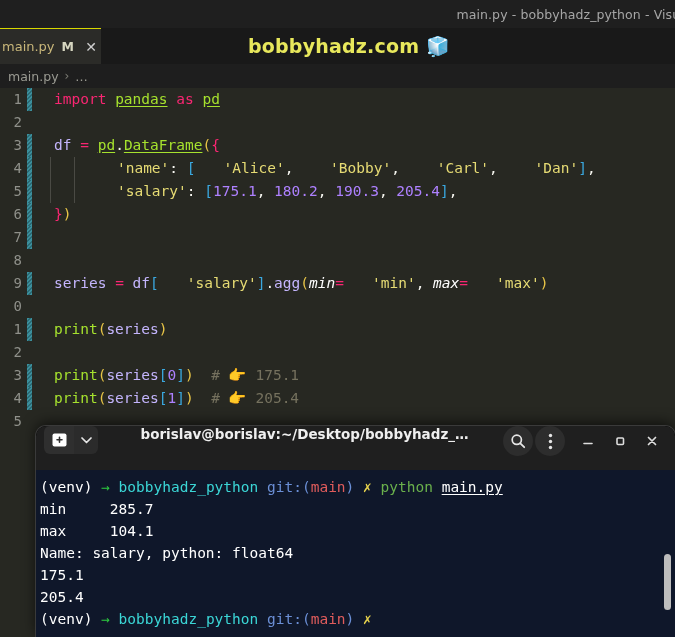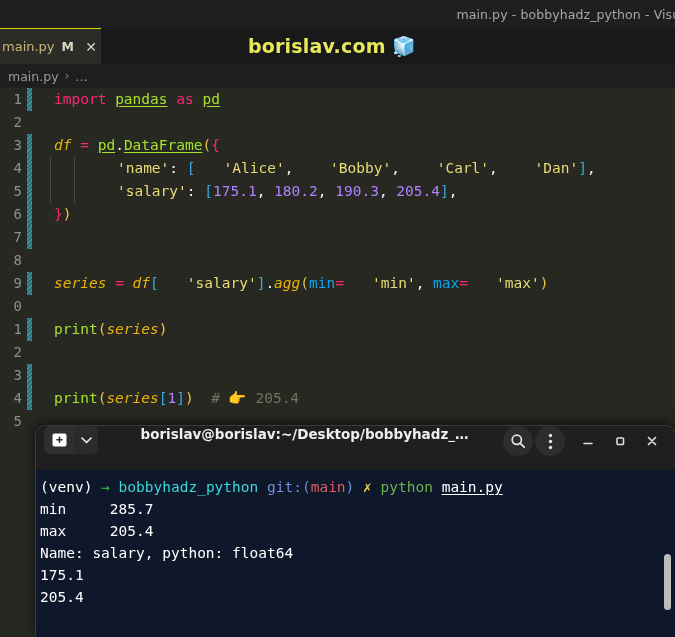--- a/index.html
+++ b/index.html
@@ -84,28 +84,28 @@
     line-height: 23px; white-space: pre; color: #f8f8f2;
   }
   .indent-guides { position: absolute; left: 0; top: 0; }
   .iguide { position: absolute; width: 1px; background: #4a4a44; }
 
   
   .t-kw     { color: #f92672; }
   .t-mod    { color: #a6e22e; text-decoration: underline; text-underline-offset: 2px; }
   .t-fn     { color: #a6e22e; text-decoration: underline; text-underline-offset: 2px; }
   .t-fn2    { color: #a6e22e; text-align: right; }
-  .t-white  { color: #eab308; font-style: italic; }
+  .t-white  { color: #c4b5fd; }
   .t-str    { color: #e6db74; margin-left: 28px; }
   .t-num    { color: #ae81ff; }
   .t-paren  { color: #e8c547; }
   .t-brack  { color: #3aa8e0; }
   .t-brace  { color: #f92672; }
   .t-punct  { color: #f8f8f2; }
-  .t-param  { color: #0ea5e9; }
+  .t-param  { color: #ffffff; font-style: italic; }
   .t-op     { color: #f92672; }
   .t-comment{ color: #75715e; }
 
   
   .terminal {
     position: absolute; left: 36px; top: 426px;
     width: 639px; height: 211px;
     background: #000000;
     border-radius: 10px 10px 0 0;
     box-shadow: 0 0 0 1px #3a3a3a, 0 -3px 14px rgba(0,0,0,.65);
@@ -167,21 +167,21 @@
 
   <div class="tabstrip">
 
     <div class="tab">
       <span class="tab-title">main.py</span>
       <span class="tab-dirty">M</span>
       <span class="tab-close">✕</span>
     </div>
 
     <div class="watermark">
-      <span class="watermark-text">borislav.com</span>
+      <span class="watermark-text">bobbyhadz.com</span>
       <span class="watermark-emoji">🧊</span>
     </div>
   </div>
 
   <div class="breadcrumb">
     <span>main.py</span>
     <span class="bc-sep">›</span>
     <span>…</span>
   </div>
 
@@ -247,20 +247,21 @@
           <div class="codetext"><span class="t-fn2">print</span><span class="t-paren">(</span><span class="t-white">series</span><span class="t-paren">)</span></div>
         </div>
         <div class="code-row">
           <div class="lineno">2</div>
           <div class="diffmark"></div>
           <div class="codetext"></div>
         </div>
         <div class="code-row">
           <div class="lineno">3</div>
           <div class="diffmark on"></div>
+          <div class="codetext"><span class="t-fn2">print</span><span class="t-paren">(</span><span class="t-white">series</span><span class="t-brack">[</span><span class="t-num">0</span><span class="t-brack">]</span><span class="t-paren">)</span><span class="t-punct"> </span><span class="t-punct"> </span><span class="t-comment"># </span><span>👉</span><span class="t-comment"> 175.1</span></div>
         </div>
         <div class="code-row">
           <div class="lineno">4</div>
           <div class="diffmark on"></div>
           <div class="codetext"><span class="t-fn2">print</span><span class="t-paren">(</span><span class="t-white">series</span><span class="t-brack">[</span><span class="t-num">1</span><span class="t-brack">]</span><span class="t-paren">)</span><span class="t-punct"> </span><span class="t-punct"> </span><span class="t-comment"># </span><span>👉</span><span class="t-comment"> 205.4</span></div>
         </div>
         <div class="code-row">
           <div class="lineno">5</div>
           <div class="diffmark"></div>
           <div class="codetext"></div>
@@ -313,22 +314,23 @@
           <path d="M3.5 3.5 L10.5 10.5 M10.5 3.5 L3.5 10.5" stroke="#dedede" stroke-width="1.7" stroke-linecap="round"></path>
         </svg>
       </div>
     </div>
 
     <div class="term-body">
 
       <div class="term-line"><span class="c-white">(venv)</span><span> </span><span class="c-green">→</span><span> </span><span class="c-cyan">bobbyhadz_python</span><span> </span><span class="c-blue">git:</span><span class="c-blue">(</span><span class="c-red">main</span><span class="c-blue">)</span><span> </span><span class="c-yellow">✗</span><span> </span><span class="c-pygreen">python</span><span> </span><span class="c-ul">main.py</span></div>
 
       <div class="term-line">min     285.7</div>
-      <div class="term-line">max     205.4</div>
+      <div class="term-line">max     104.1</div>
       <div class="term-line">Name: salary, python: float64</div>
       <div class="term-line">175.1</div>
       <div class="term-line">205.4</div>
 
+      <div class="term-line"><span class="c-white">(venv)</span><span> </span><span class="c-green">→</span><span> </span><span class="c-cyan">bobbyhadz_python</span><span> </span><span class="c-blue">git:</span><span class="c-blue">(</span><span class="c-red">main</span><span class="c-blue">)</span><span> </span><span class="c-yellow">✗</span></div>
 
       <div class="term-scrollbar"></div>
     </div>
   </div>
 </div>
 
 </body></html>

